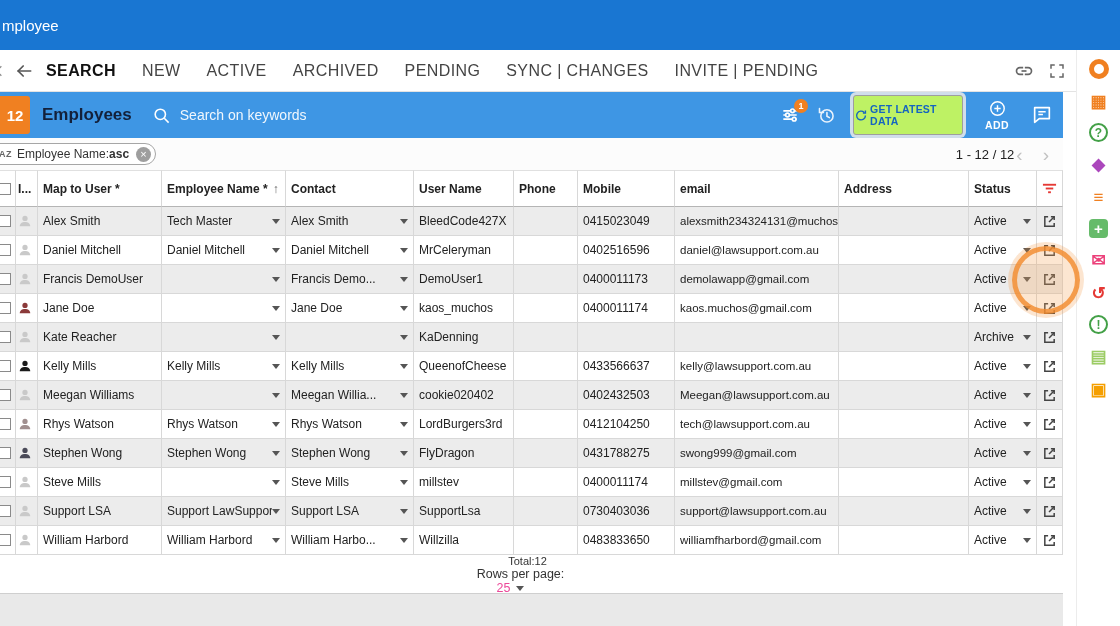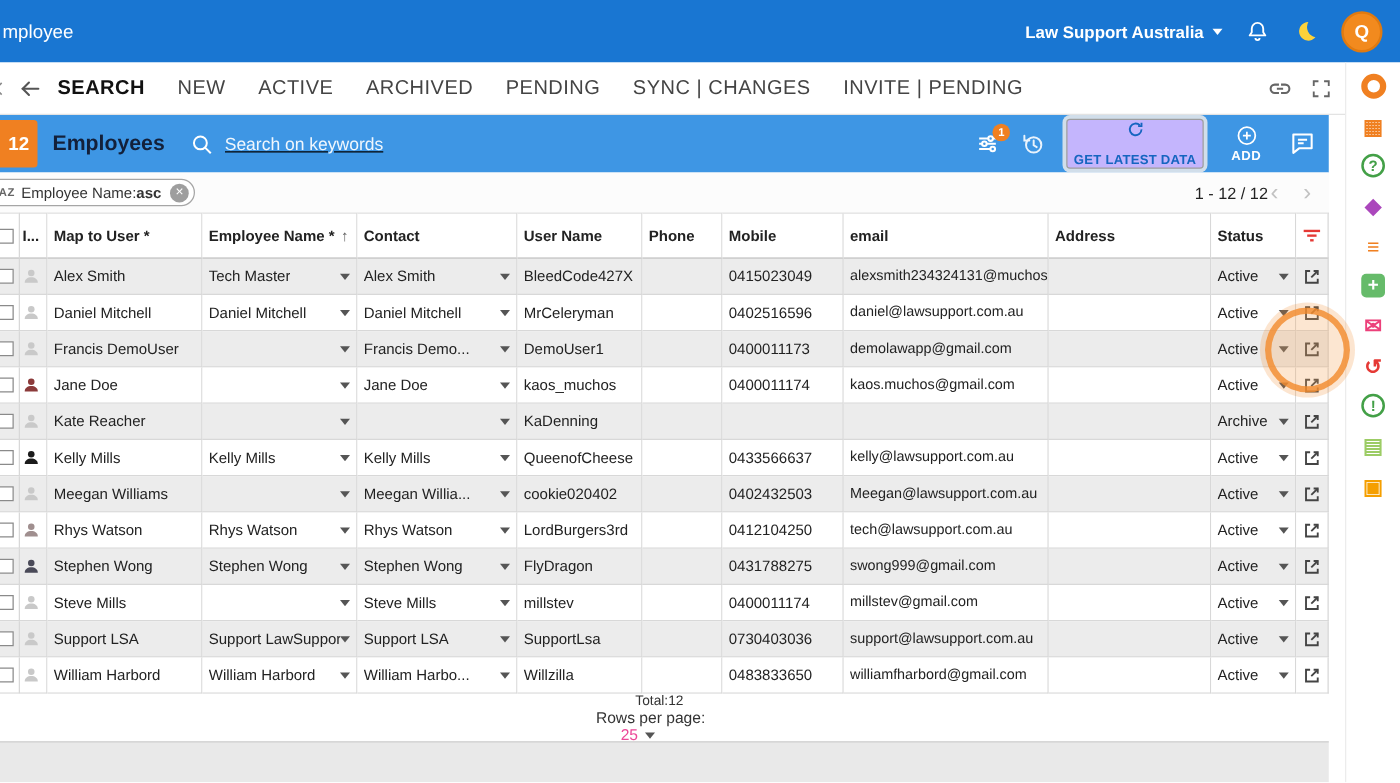--- a/index.html
+++ b/index.html
@@ -26,32 +26,32 @@
   .tab { font-size:16px; letter-spacing:.4px; color:#444; font-weight:500; cursor:pointer; white-space:nowrap; }
   .tab.active { color:#111; font-weight:bold; }
   .tab-right { display:flex; align-items:center; gap:14px; }
 
   
   .toolbar { position:absolute; top:92px; left:0; width:1063px; height:46px; background:#3e96e4;
              display:flex; align-items:center; }
   .count-badge { width:30px; height:38px; background:#f08021; border-radius:0 3px 3px 0; color:#fff;
                  font-weight:bold; font-size:15px; display:flex; align-items:center; justify-content:center; margin-right:12px; }
   .page-title { font-size:17px; font-weight:bold; color:#13203a; margin-right:20px; }
-  .search-wrap { display:flex; align-items:center; gap:9px; flex:1;text-decoration:underline; }
+  .search-wrap { display:flex; align-items:center; gap:9px; flex:1; }
   .search-input { flex:1; max-width:480px; background:transparent; border:none; outline:none;
                   color:#fff; font-size:14px; font-family:"Liberation Sans",sans-serif; }
   .search-input::placeholder { color:rgba(255,255,255,.92); }
   .tool-icons { display:flex; align-items:center; gap:16px; margin-right:10px; }
   .icon-btn { position:relative; display:flex; align-items:center; justify-content:center; cursor:pointer; }
   .mini-badge { position:absolute; top:-6px; right:-8px; width:14px; height:14px; border-radius:50%;
                 background:#f08021; color:#fff; font-size:9px; font-weight:bold;
                 display:flex; align-items:center; justify-content:center; }
-  .get-latest { width:110px; height:40px; background:#c4b5fd; border:1px solid #9e9e9e; border-radius:3px;
-                box-shadow:0 0 0 3px rgba(235,235,235,.85); display:flex; flex-direction:column;
-                align-items:center; justify-content:space-between; gap:2px; cursor:pointer; }
+  .get-latest { width:110px; height:40px; background:#bef264; border:1px solid #9e9e9e; border-radius:3px;
+                box-shadow:0 0 0 3px rgba(235,235,235,.85); display:flex; 
+                align-items:center; justify-content:flex-start; gap:2px; cursor:pointer; }
   .get-latest span { color:#1565c0; font-size:10.5px; font-weight:bold; letter-spacing:.2px; }
   .add-btn { display:flex; flex-direction:column; align-items:center; justify-content:center; gap:1px;
              color:#fff; cursor:pointer; margin:0 6px; }
   .add-btn span { font-size:10.5px; font-weight:bold; letter-spacing:.4px; }
 
   
   .filterbar { position:absolute; top:138px; left:0; width:1063px; height:32px; background:#fcfcfc;
                display:flex; align-items:center; }
   .sort-chip { display:inline-flex; align-items:center; margin-left:-12px; height:22px; border:1px solid #a6a6a6;
                border-radius:12px; background:#fff; padding:0 4px 0 10px; font-size:12px; color:#333; cursor:pointer; }
@@ -121,38 +121,20 @@
   .sb-icon.donut  { border:5px solid currentColor; border-radius:50%; width:20px; height:20px; }
   .sb-icon.square { border-radius:4px; width:19px; height:19px; font-size:15px; }
 </style>
 </head>
 <body>
 
 <div class="app">
 
   <header class="topbar">
     <span class="app-title">mployee</span>
-    <div class="topbar-right">
-      <div class="account">
-        <span>Law Support Australia</span>
-        <span class="caret white"></span>
-      </div>
-      <span class="icon-btn">
-        <svg viewBox="0 0 24 24" width="20" height="20" fill="none" stroke="#fff" stroke-width="1.8" stroke-linejoin="round">
-            <path d="M12 4a5.5 5.5 0 0 0-5.5 5.5V13l-2 3h15l-2-3V9.5A5.5 5.5 0 0 0 12 4z"></path>
-            <path d="M10 18.5a2 2 0 0 0 4 0"></path>
-          </svg>
-      </span>
-      <span class="icon-btn">
-        <svg viewBox="0 0 24 24" width="21" height="21" fill="#fdd23a">
-            <path d="M14.5 3a8.5 8.5 0 1 0 6.5 14A9.5 9.5 0 0 1 14.5 3z"></path>
-          </svg>
-      </span>
-      <div class="avatar">Q</div>
-    </div>
   </header>
 
   <nav class="tabbar">
     <div class="tab-left">
       <svg style="margin-left:-8px" viewBox="0 0 24 24" width="16" height="16" fill="none" stroke="#8a8a8a" stroke-width="2">
           <path d="M14 5l-7 7 7 7"></path>
         </svg>
       <svg viewBox="0 0 24 24" width="20" height="20" fill="none" stroke="#555" stroke-width="2" stroke-linecap="round">
           <path d="M20 12H5"></path>
           <path d="M11 6l-6 6 6 6"></path>

